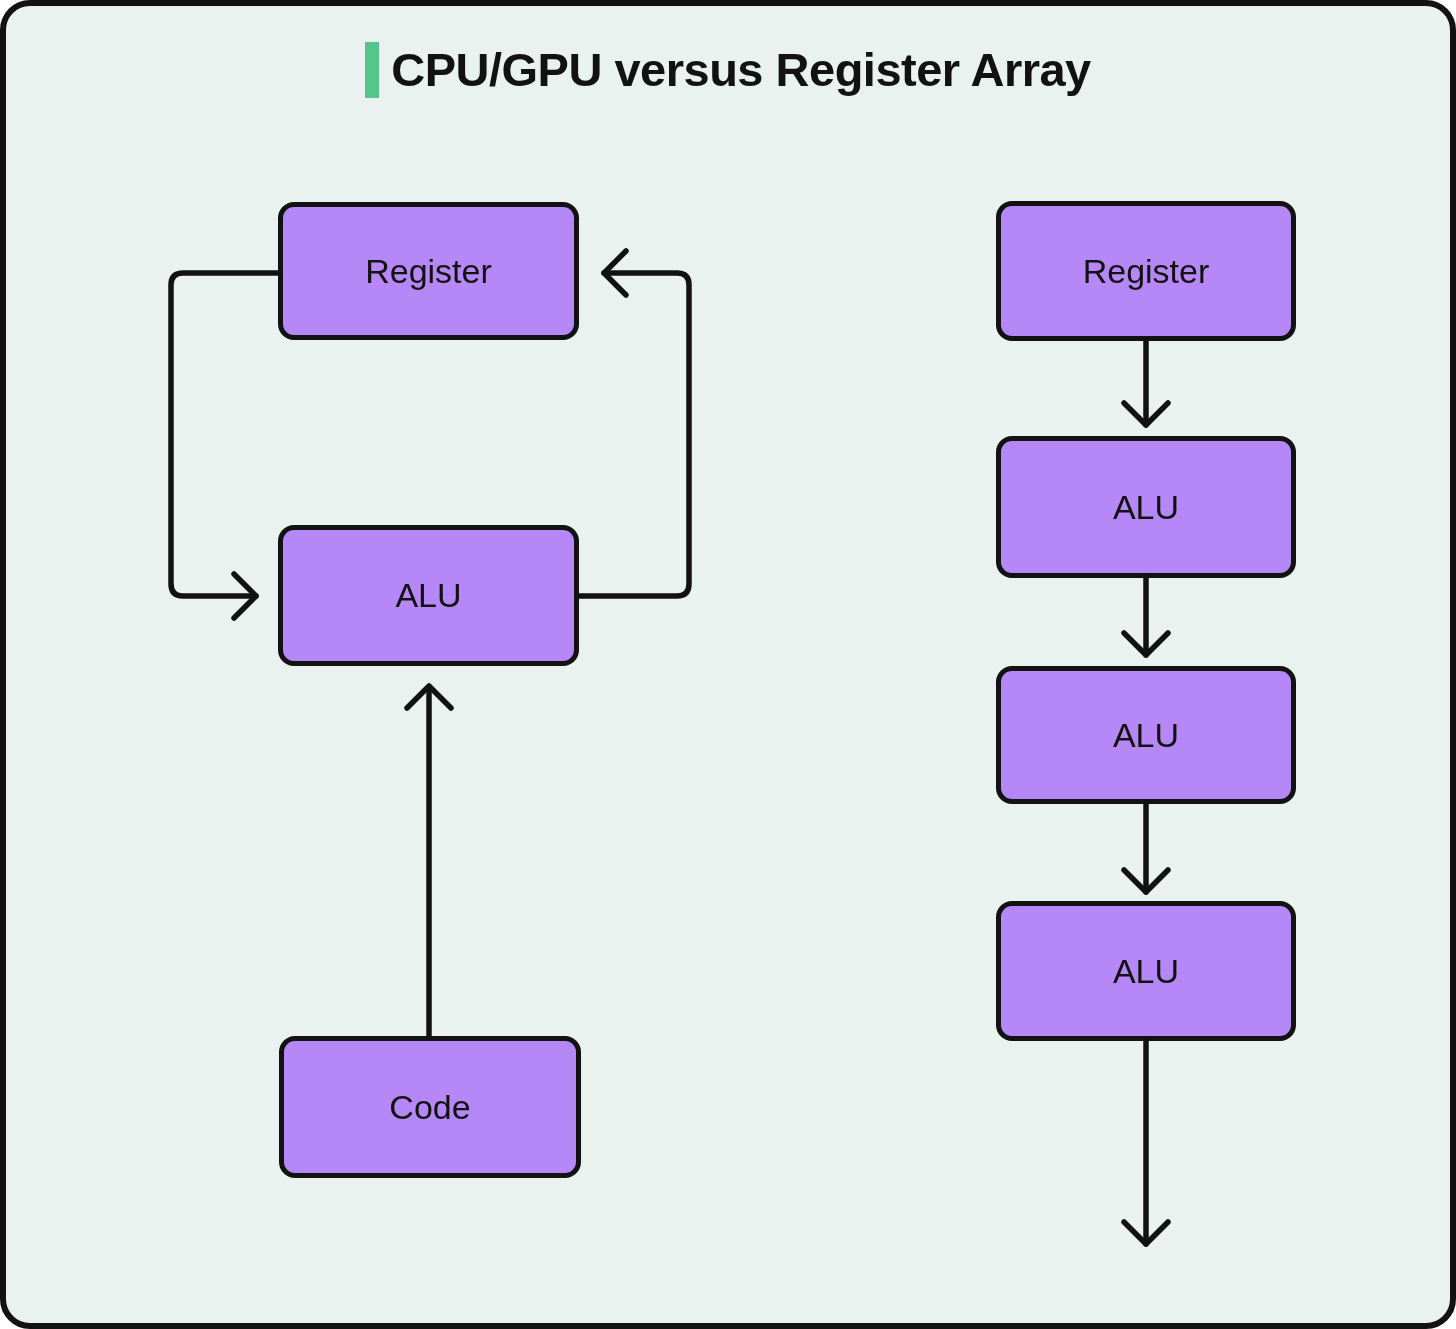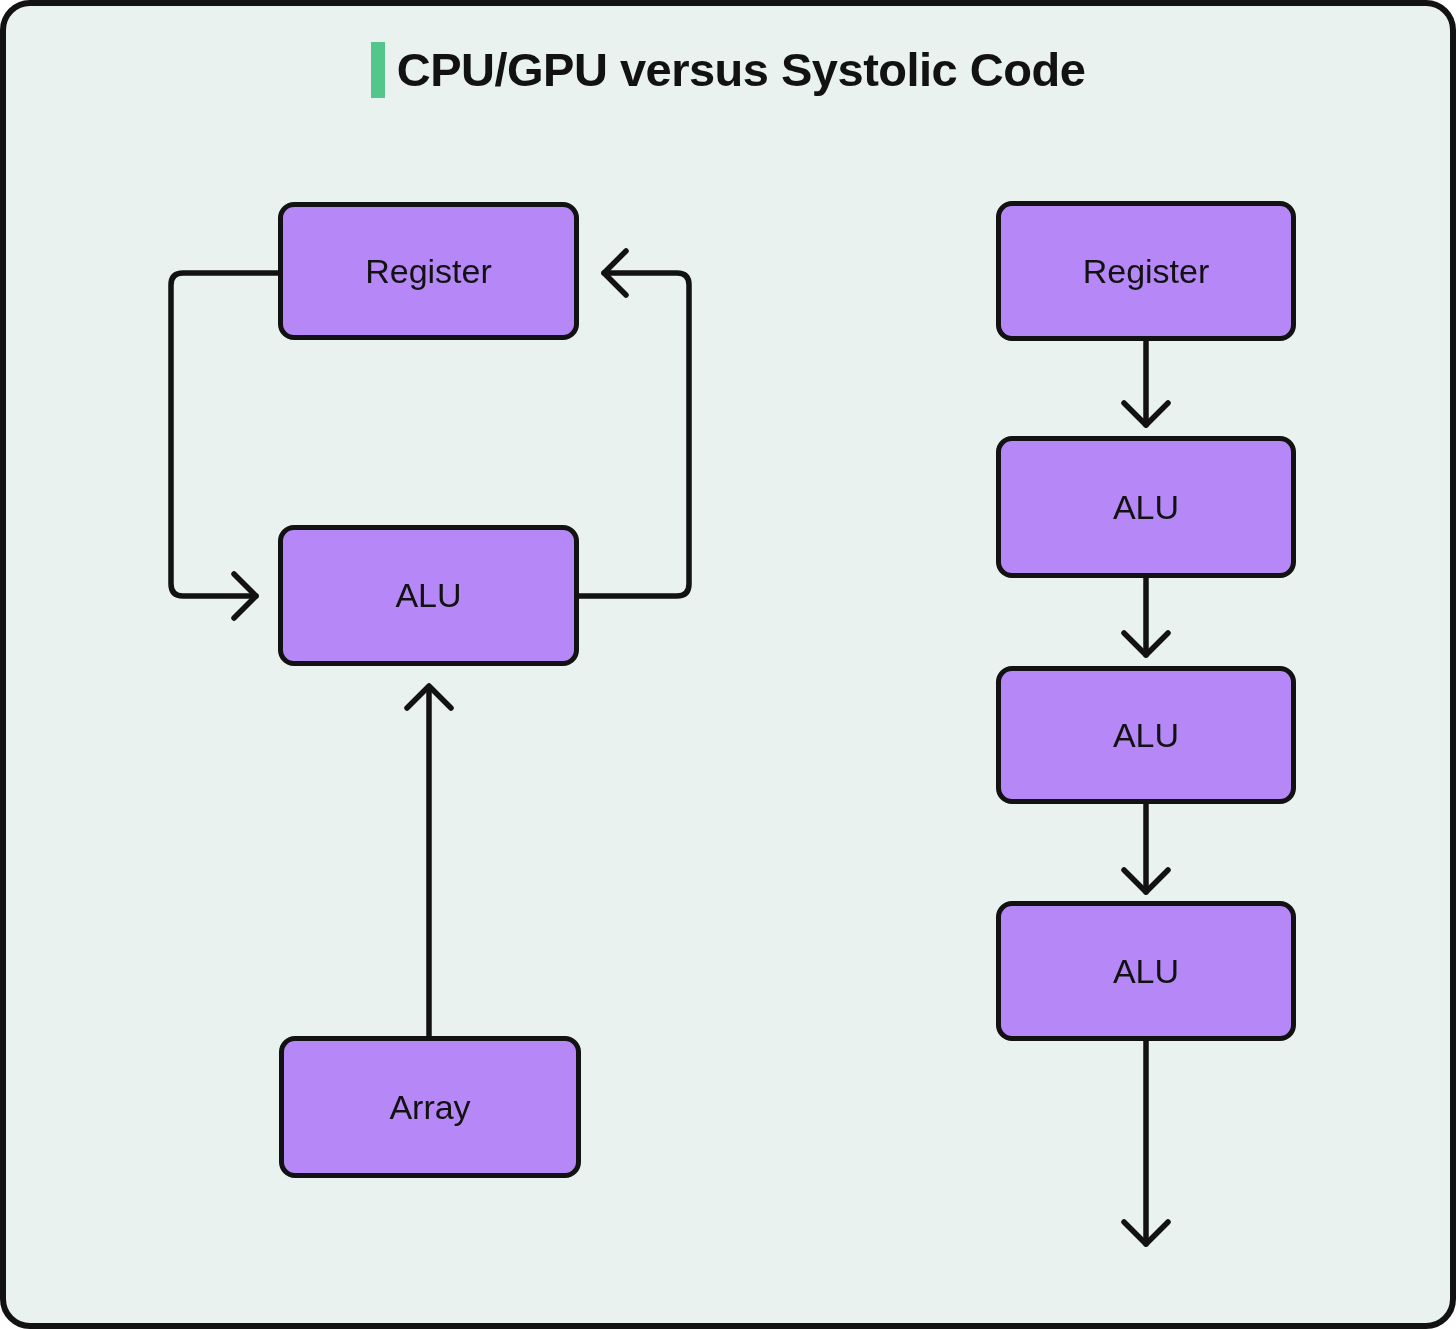--- a/index.html
+++ b/index.html
@@ -54,31 +54,31 @@
     stroke-linecap:round;stroke-linejoin:round;
   }
 </style>
 </head>
 <body>
 
 <div class="canvas">
 
   <div class="title-row">
     <div class="accent-bar"></div>
-    <div class="page-title">CPU/GPU versus Systolic Code</div>
+    <div class="page-title">CPU/GPU versus Register Array</div>
   </div>
 
   <div class="node node-reg-left">
     <span>Register</span>
   </div>
   <div class="node node-alu-left">
     <span>ALU</span>
   </div>
   <div class="node node-code">
-    <span>Array</span>
+    <span>Code</span>
   </div>
 
   <div class="node node-reg-right">
     <span>Register</span>
   </div>
   <div class="node node-alu-r1">
     <span>ALU</span>
   </div>
   <div class="node node-alu-r2">
     <span>ALU</span>

